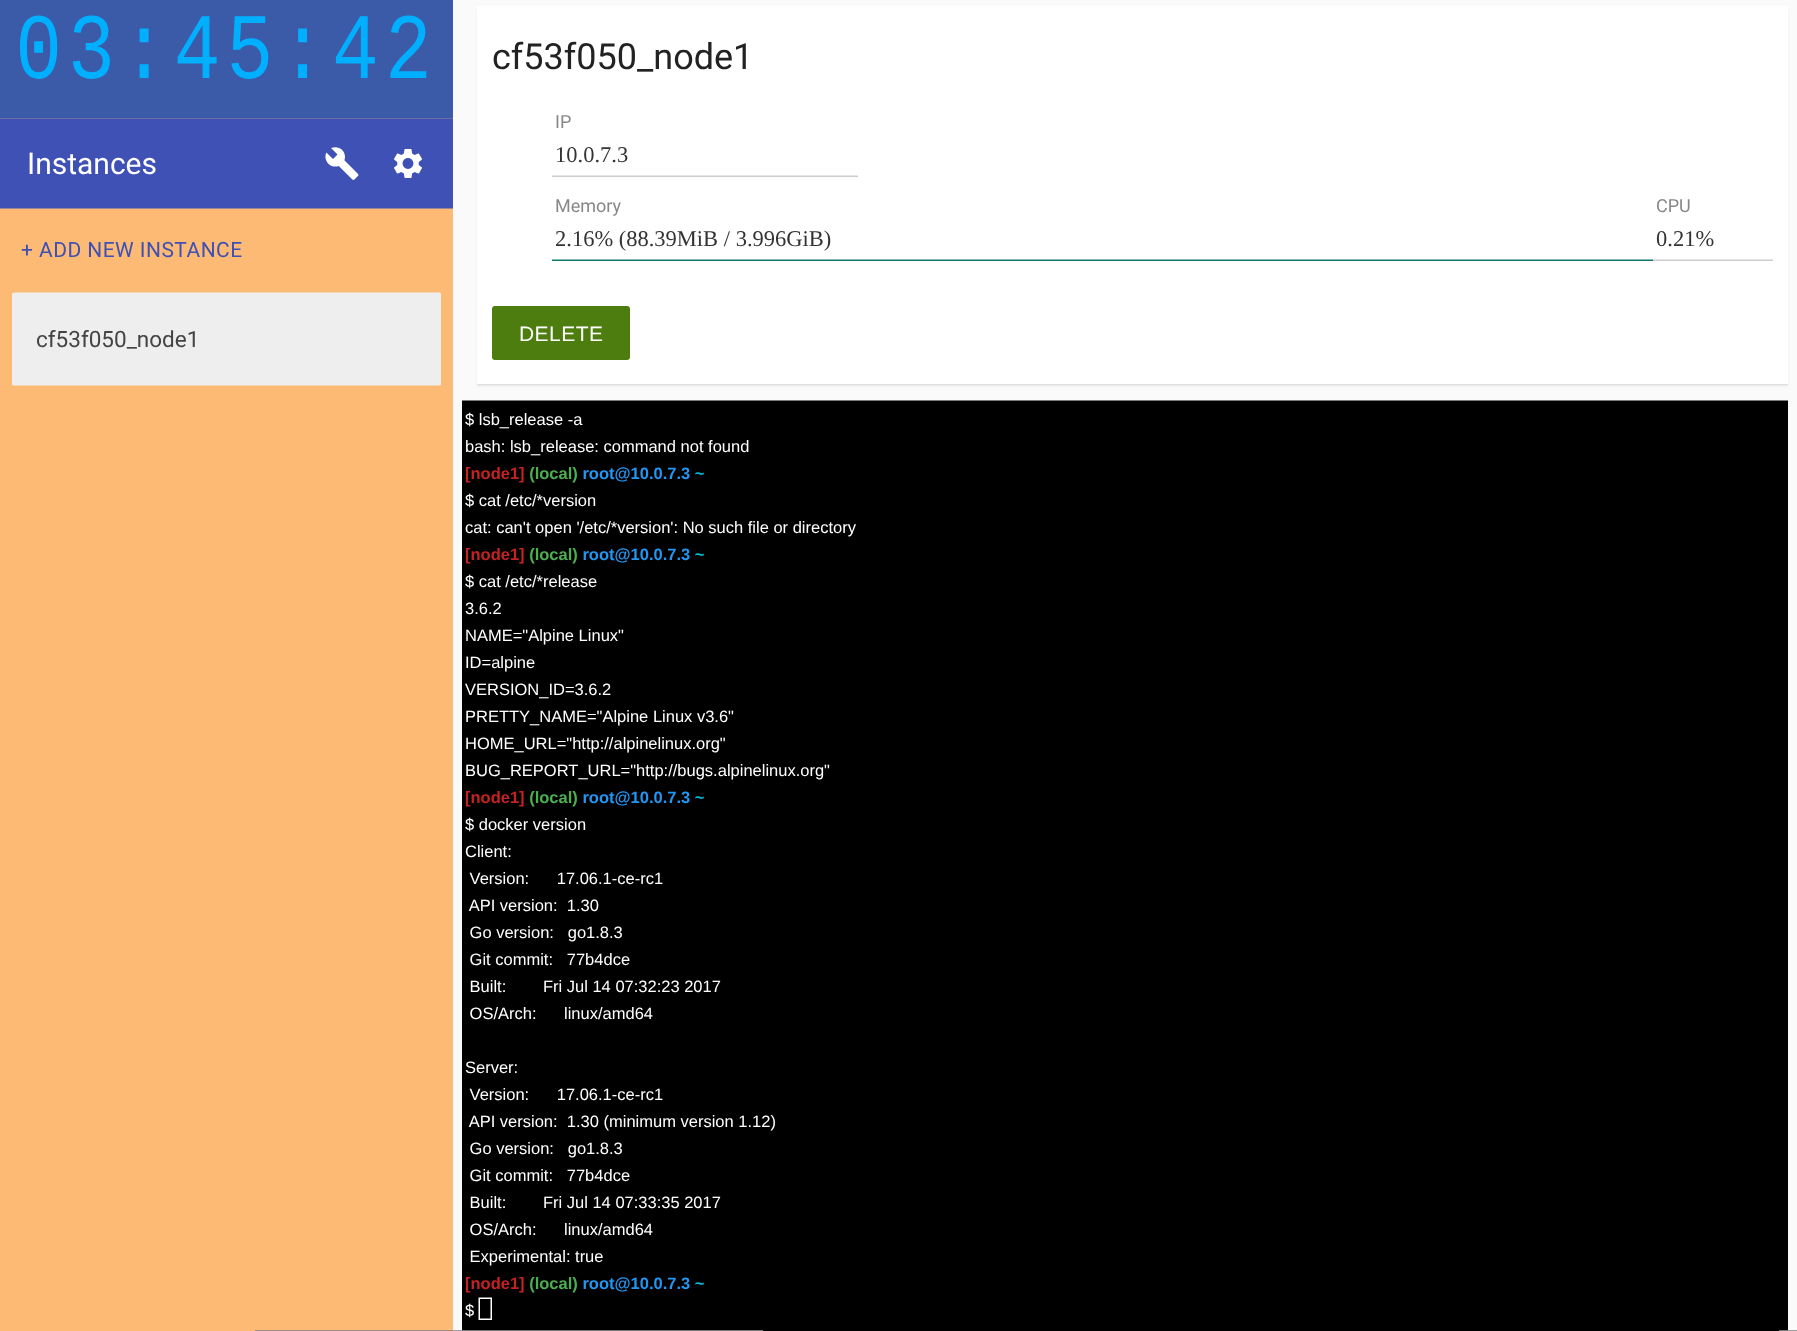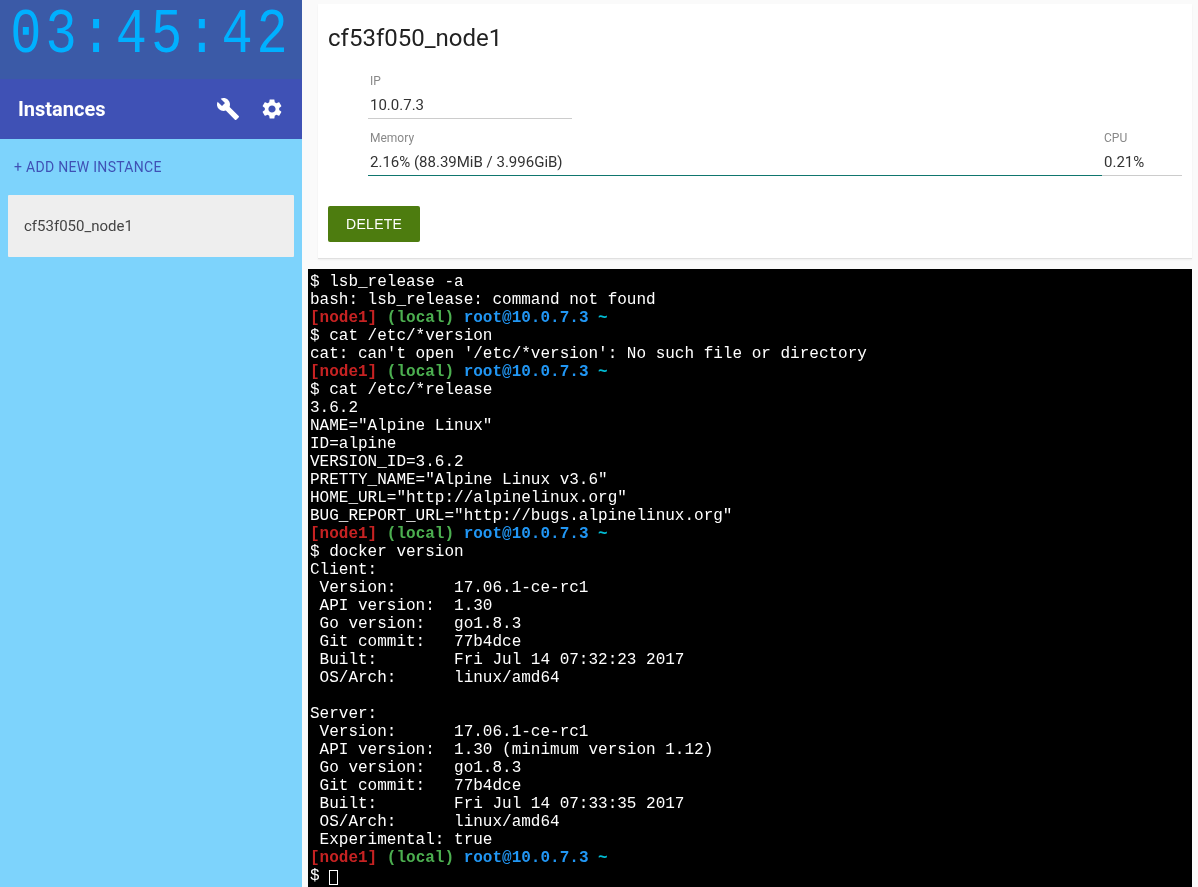--- a/index.html
+++ b/index.html
@@ -1,47 +1,47 @@
 <!DOCTYPE html>
 <html><head>
 <meta charset="utf-8">
 <style>
   * { box-sizing: border-box; margin: 0; padding: 0; }
   body { font-family: Roboto, "Helvetica Neue", Arial, sans-serif; font-size: 14px; color: #333; background: #fff; width: 1198px; height: 887px; overflow: hidden; }
 
   .layout { display: flex; width: 100%; height: 100%; }
 
   
-  .sidebar { width: 302px; flex-shrink: 0; background: #7dd3fc; display: flex; flex-direction: column; }
+  .sidebar { width: 302px; flex-shrink: 0; background: #fdba74; display: flex; flex-direction: column; }
   .timer-block { background: #3b5aa7; padding: 6px 0 14px 0; text-align: center; }
   .timer { font-family: "Courier New", monospace; font-size: 52px; letter-spacing: 4px; color: #00b0ff; font-weight: 400; display: inline-block; transform: scaleY(1.2); }
   .close-session-btn { display: block; width: 100%; background: #ff5722; color: #fff; border: none; padding: 12px 0; font-size: 14px; letter-spacing: 0.5px; cursor: pointer; text-transform: uppercase; }
   .instances-header { background: #3f51b5; color: #fff; display: flex; align-items: center; padding: 18px 18px; }
-  .instances-title { font-size: 20px; font-weight: 700; flex: 1; }
+  .instances-title { font-size: 20px; font-weight: 400; flex: 1; }
   .instances-header .icon { width: 24px; height: 24px; fill: #fff; margin-left: 20px; cursor: pointer; }
   .add-instance { color: #3f51b5; font-size: 14px; font-weight: 400; padding: 20px 14px; cursor: pointer; letter-spacing: 0.3px; }
   .instance-list { padding: 0 8px; }
   .instance-item { background: #eee; padding: 22px 16px; font-size: 15px; color: #444; cursor: pointer; border-radius: 1px; }
 
   
   .main { flex: 1; background: #fafafa; display: flex; flex-direction: column; padding-left: 6px; }
   .info-card { background: #fff; margin: 4px 6px 0 10px; padding: 20px 10px 16px 10px; border-bottom: 1px solid #e0e0e0; box-shadow: 0 1px 2px rgba(0,0,0,0.05); }
   .node-title { font-size: 24px; font-weight: 400; color: #222; margin: 0 0 22px 0; }
   .info-row { display: flex; align-items: flex-start; gap: 0; margin-bottom: 12px; margin-left: 40px; }
   .field { display: flex; flex-direction: column; padding-right: 20px; }
   .field-label { font-size: 12px; color: #888; margin-bottom: 4px; padding-left: 2px; }
-  .field-value { font-size: 15px; color: #333; padding: 4px 2px; }
+  .field-value { font-size: 15px; color: #333; padding: 4px 2px; font-family: Liberation Serif, serif; }
   .field.ip { width: 204px; border-bottom: 1px solid #ccc; }
   .field.mem { flex: 1; border-bottom: 1px solid #0f766e; }
   .field.cpu { width: 80px; border-bottom: 1px solid #ccc; text-align: left; }
   .info-row-2 { display:flex; margin-top:10px; }
   .delete-btn { background: #4d7c0f; color: #fff; border: none; padding: 10px 18px; font-size: 14px; font-weight: 500; cursor: pointer; border-radius: 2px; margin-top: 18px; letter-spacing: 0.3px; }
 
   
-  .terminal { background: #000; color: #fff; font-family: Liberation Mono, monospace; font-size: 16px; line-height: 18px; flex: 1; padding: 4px 2px 4px 2px; margin: 10px 6px 0 0; white-space: pre; overflow: hidden; }
+  .terminal { background: #000; color: #fff; font-family: Liberation Sans, sans-serif; font-size: 11px; line-height: 18px; flex: 1; padding: 4px 2px 4px 2px; margin: 10px 6px 0 0; white-space: pre; overflow: hidden; }
   .t-node { color: #c62222; font-weight: bold; }
   .t-local { color: #4caf50; font-weight: bold; }
   .t-user { color: #2196f3; font-weight: bold; }
   .t-tilde { color: #00bcd4; font-weight: bold; }
   .cursor-block { display:inline-block; width:9px; height:15px; border:1px solid #fff; vertical-align: text-bottom; }
 </style>
 </head>
 <body>
 
 <div class="layout">

